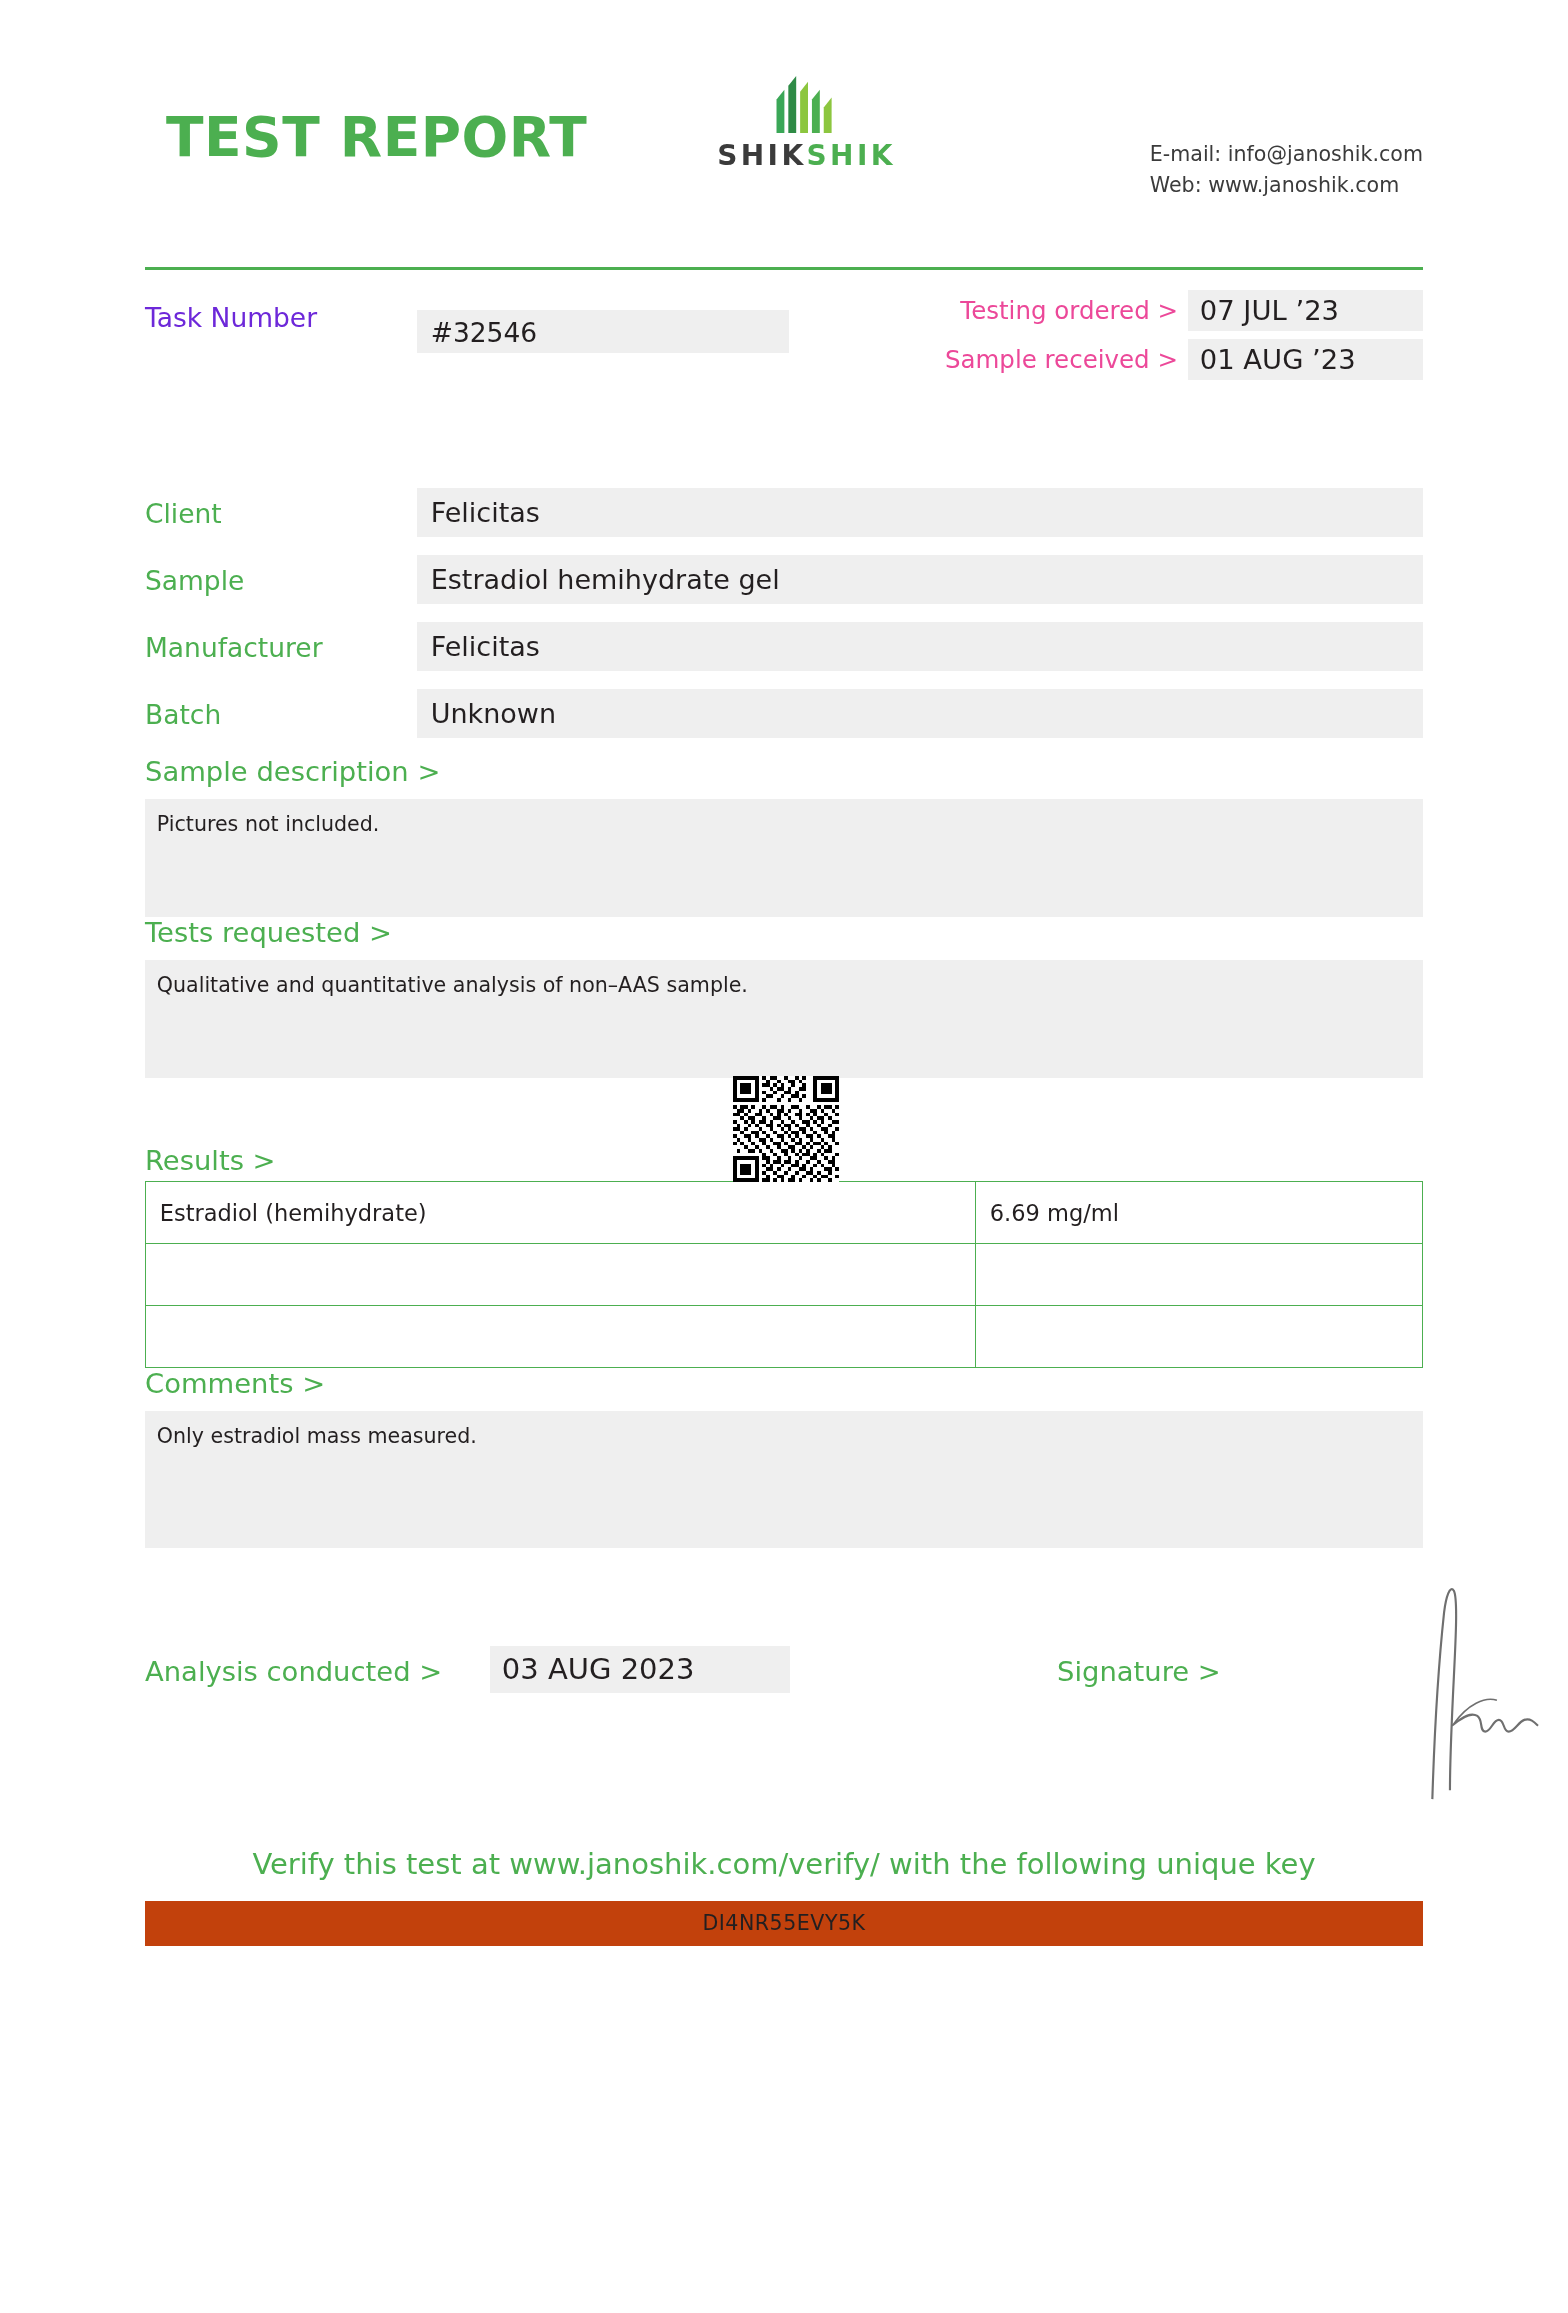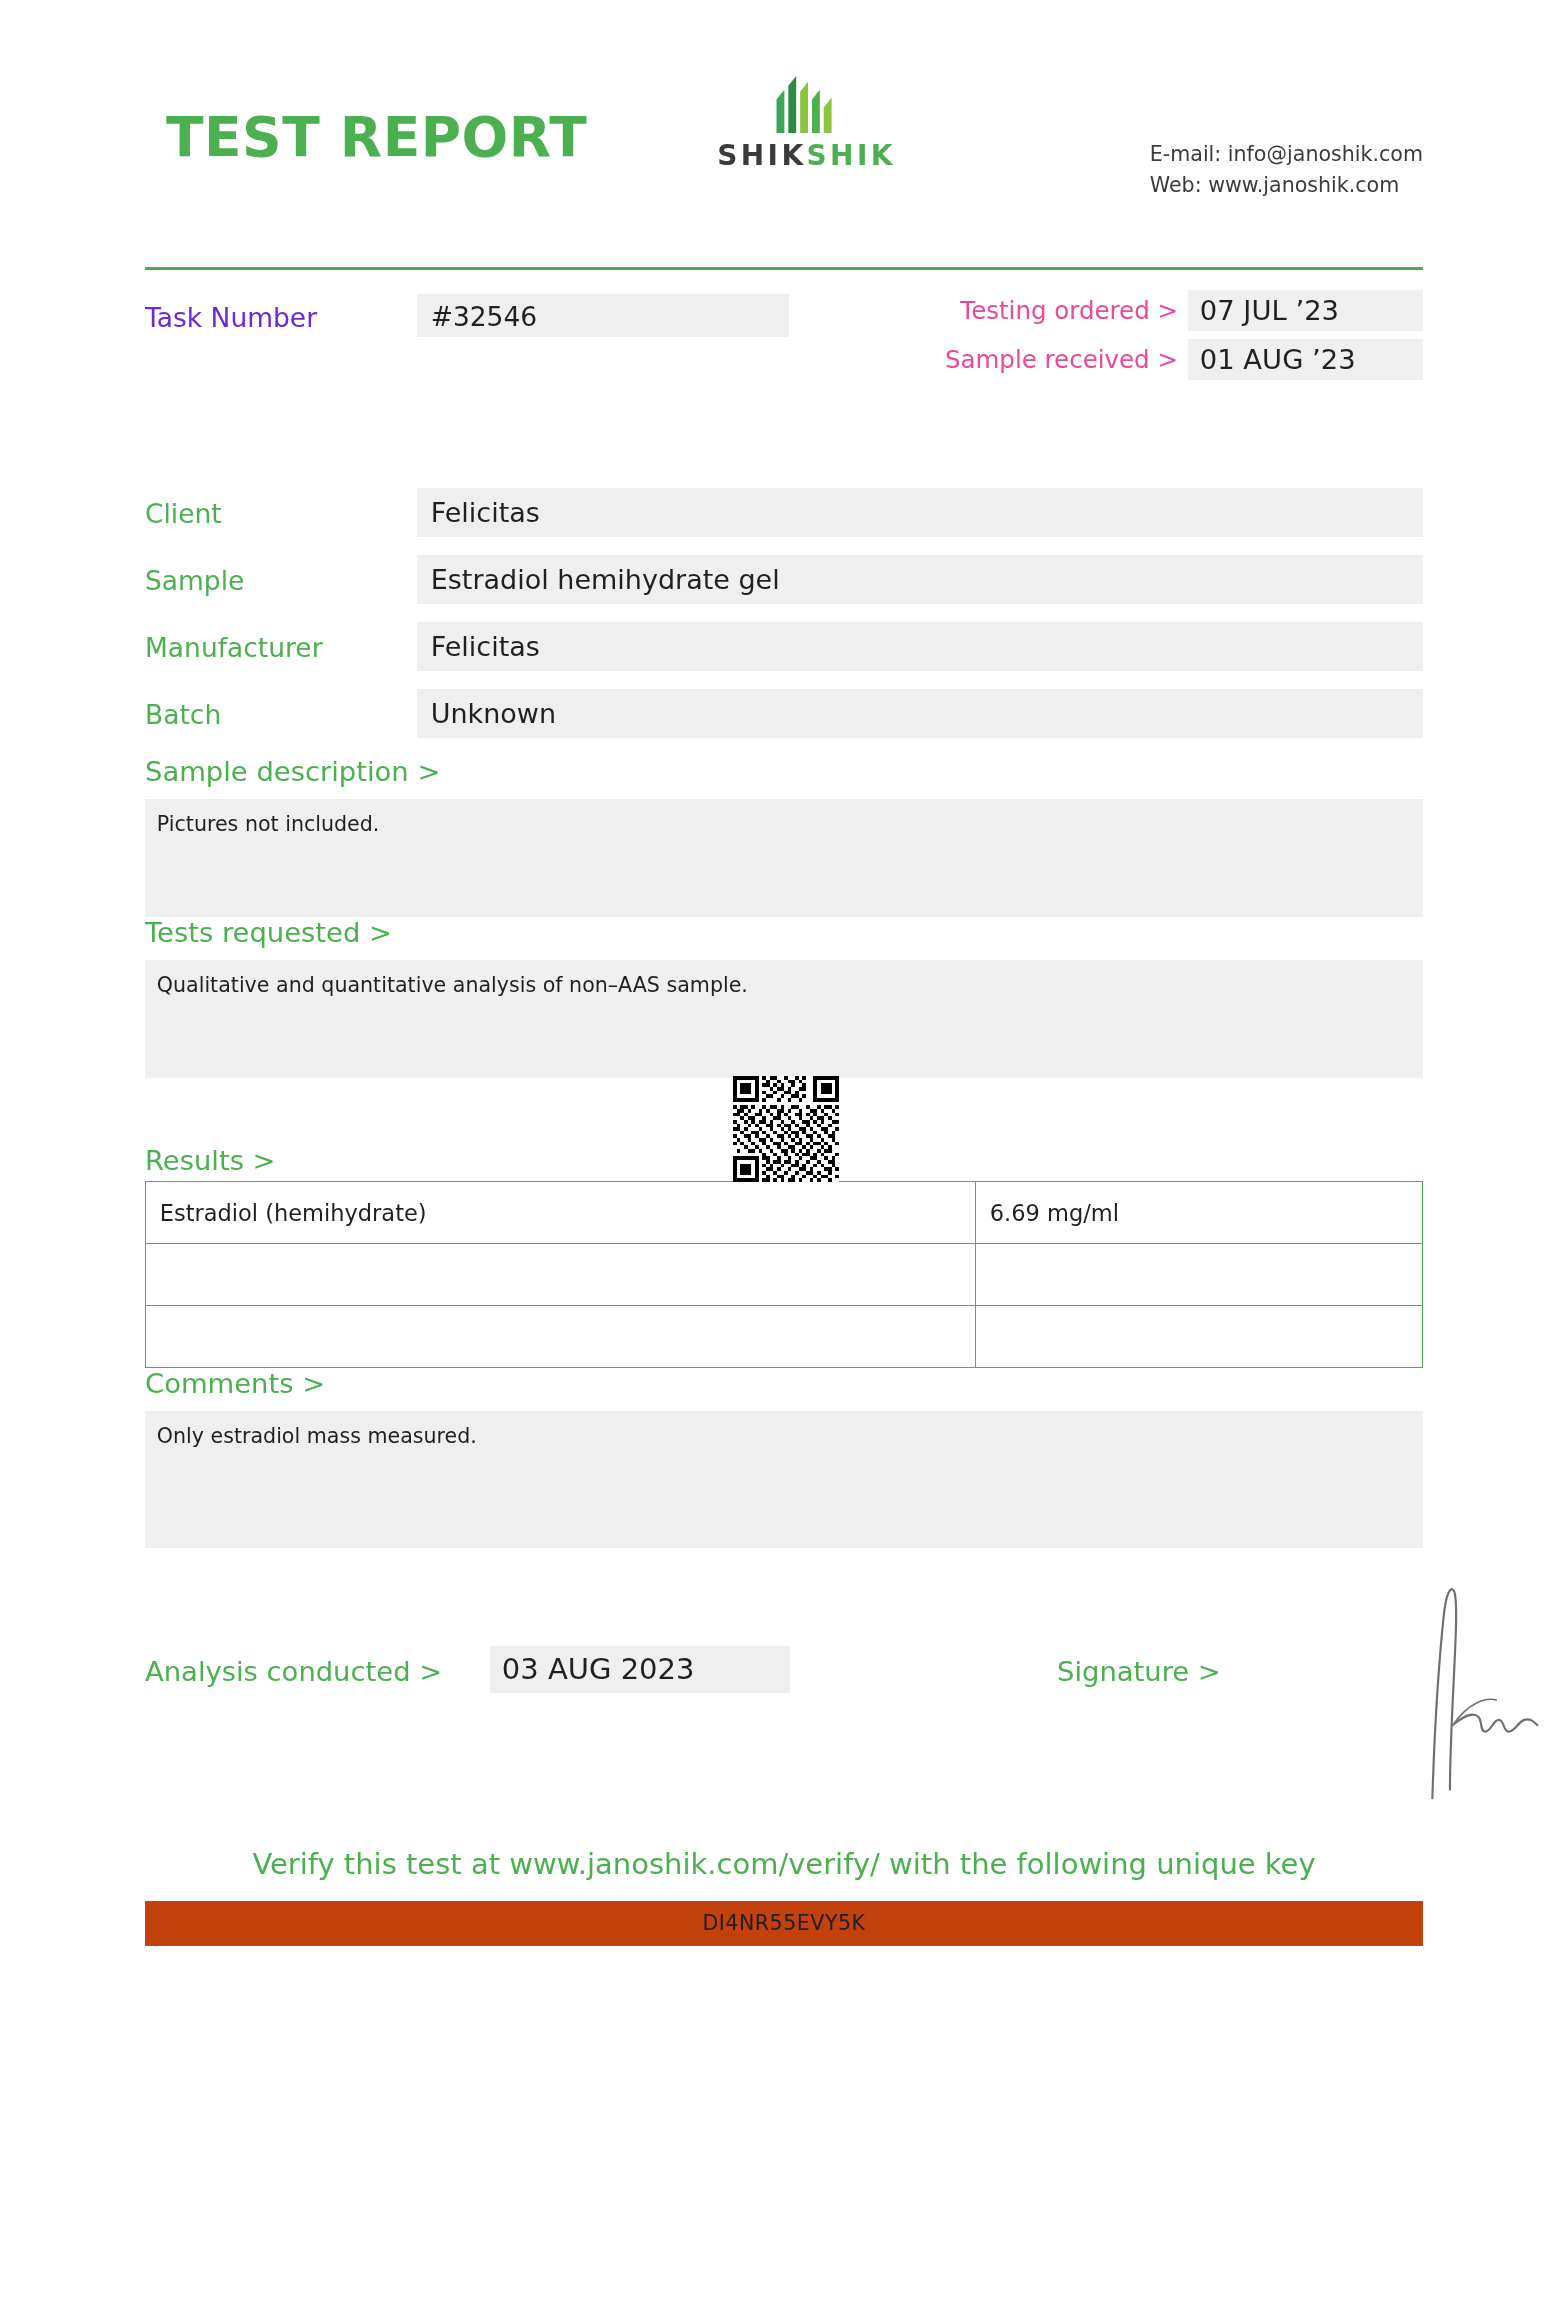--- a/index.html
+++ b/index.html
@@ -97,21 +97,21 @@
     text-align: center;
   }
   .task-label {
     position: absolute;
     left: 0;
     top: 7.8px;
   }
   .task-value {
     position: absolute;
     left: 272px;
-    top: 0;
+    top: 16px;
     width: 372px;
     height: 43px;
     background: #efefef;
     font-size: 26.5px;
     color: #231f20;
     padding: 5.9px 13.7px;
     box-sizing: border-box;
     line-height: 33px;
   }
   .dates {

